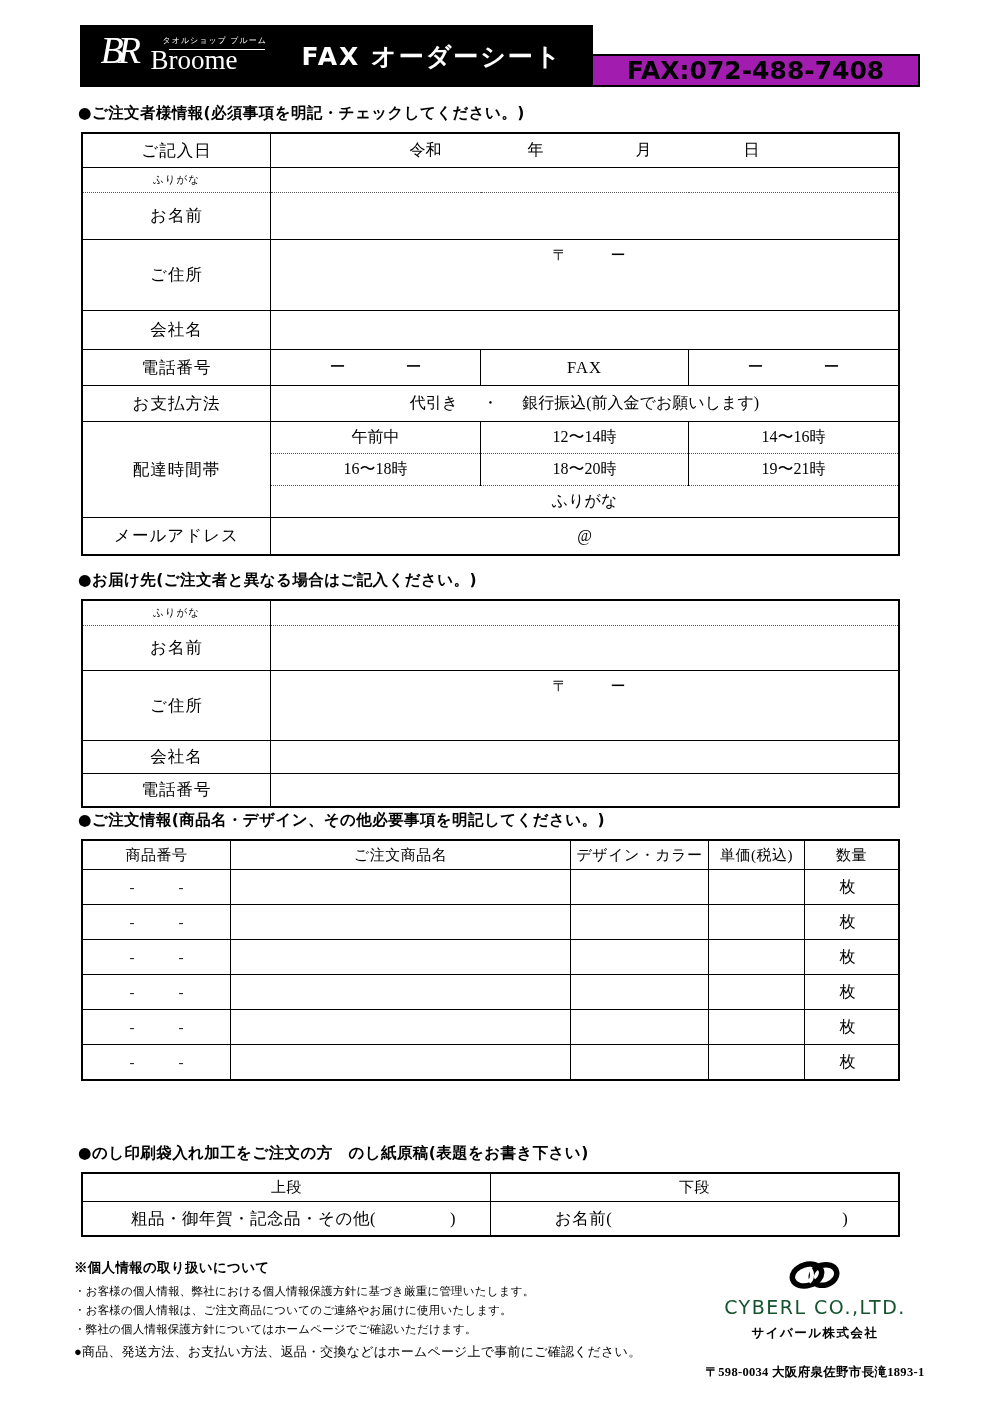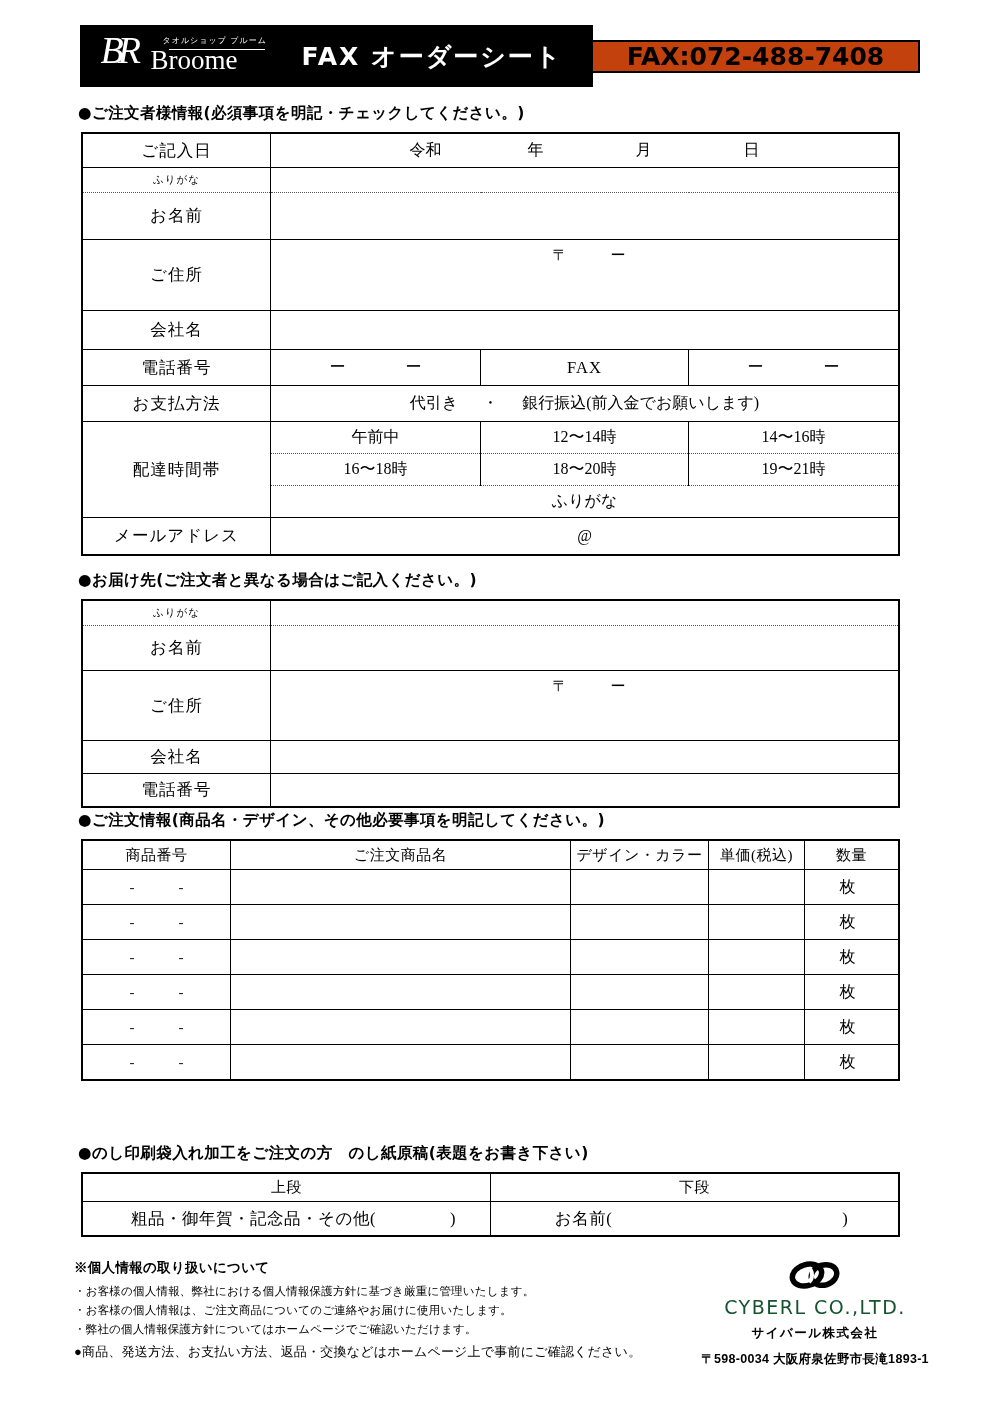--- a/index.html
+++ b/index.html
@@ -24,21 +24,21 @@
   }
 
   
   .header {
     position: absolute;
     left: 80px;
     top: 25px;
     width: 840px;
     height: 62px;
     display: flex;
-    align-items: center;
+    align-items: flex-end;
   }
   .header-black {
     background: #000000;
     flex: 0 0 513px;
     display: flex;
     align-items: center;
     position: relative;
   }
   .logo-block {
     width: 205px;
@@ -100,21 +100,21 @@
     color: #ffffff;
     font-family: "DejaVu Sans", "Liberation Sans", sans-serif;
     font-size: 25px;
     font-weight: bold;
     letter-spacing: 2px;
     padding-right: 14px;
     white-space: nowrap;
   }
   .header-fax {
     flex: 1;
-    background: #c2410c;
+    background: #a21caf;
     border: 2px solid #000000;
     border-left: none;
     display: flex;
     align-items: center;
     justify-content: center;
     font-family: "DejaVu Sans", "Liberation Sans", sans-serif;
     font-size: 25px;
     font-weight: bold;
     letter-spacing: 0px;
     white-space: nowrap;
@@ -225,24 +225,24 @@
     color: #14532d;
   }
   .corp-jp {
     font-family: "Liberation Serif", "DejaVu Serif", serif;
     font-size: 12.5px;
     letter-spacing: 1.5px;
     margin-top: 7px;
     font-weight: bold;
   }
   .corp-addr {
-    font-family: Liberation Sans, sans-serif;
+    font-family: Liberation Serif, serif;
     font-size: 12.5px;
     letter-spacing: 0.3px;
-    margin-top: 9px;
+    margin-top: 22px;
     font-weight: bold;
   }
 </style>
 </head>
 <body>
 
 <div class="page">
 
   <div class="header">
     <div class="header-black">

